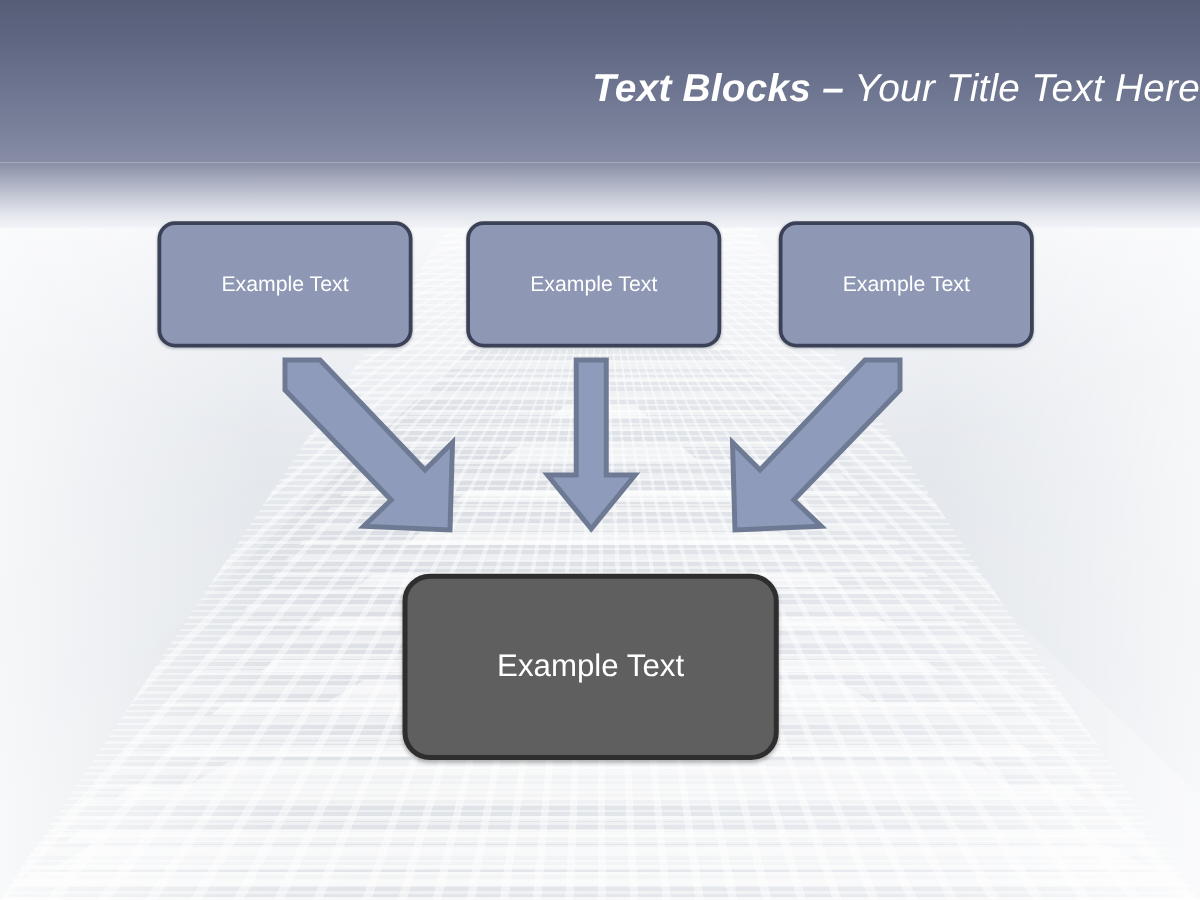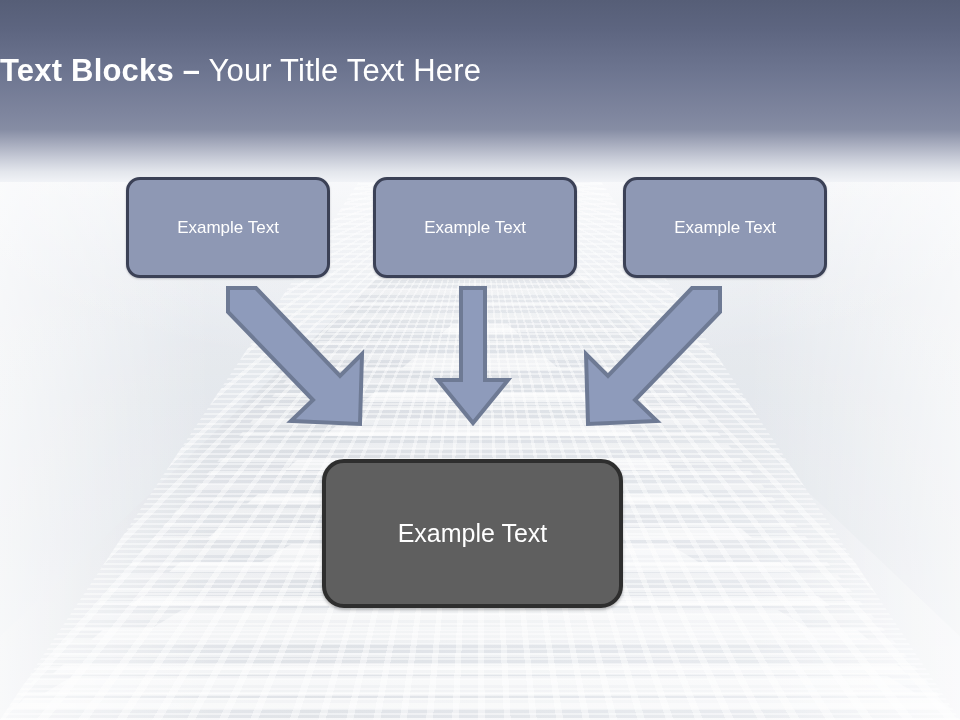--- a/index.html
+++ b/index.html
@@ -142,26 +142,27 @@
       #878ea5 0%,
       #a6abbd 26%,
       #c8ccd8 55%,
       #e3e6ec 80%,
       #f1f3f7 100%);
   }
   .title {
     position: absolute;
     left: 0; top: 52px;
     width: 960px;
-    text-align: left;
+    text-align: right;
     color: #ffffff;
     font-size: 31px;
     line-height: 38px;
     letter-spacing: .2px;
     white-space: nowrap;
+    font-style: italic;
   }
   .title .strong { font-weight: bold; }
   .title .light  { font-weight: normal; }
 
   
   .box {
     position: absolute;
     box-sizing: border-box;
     display: flex;
     align-items: center;

